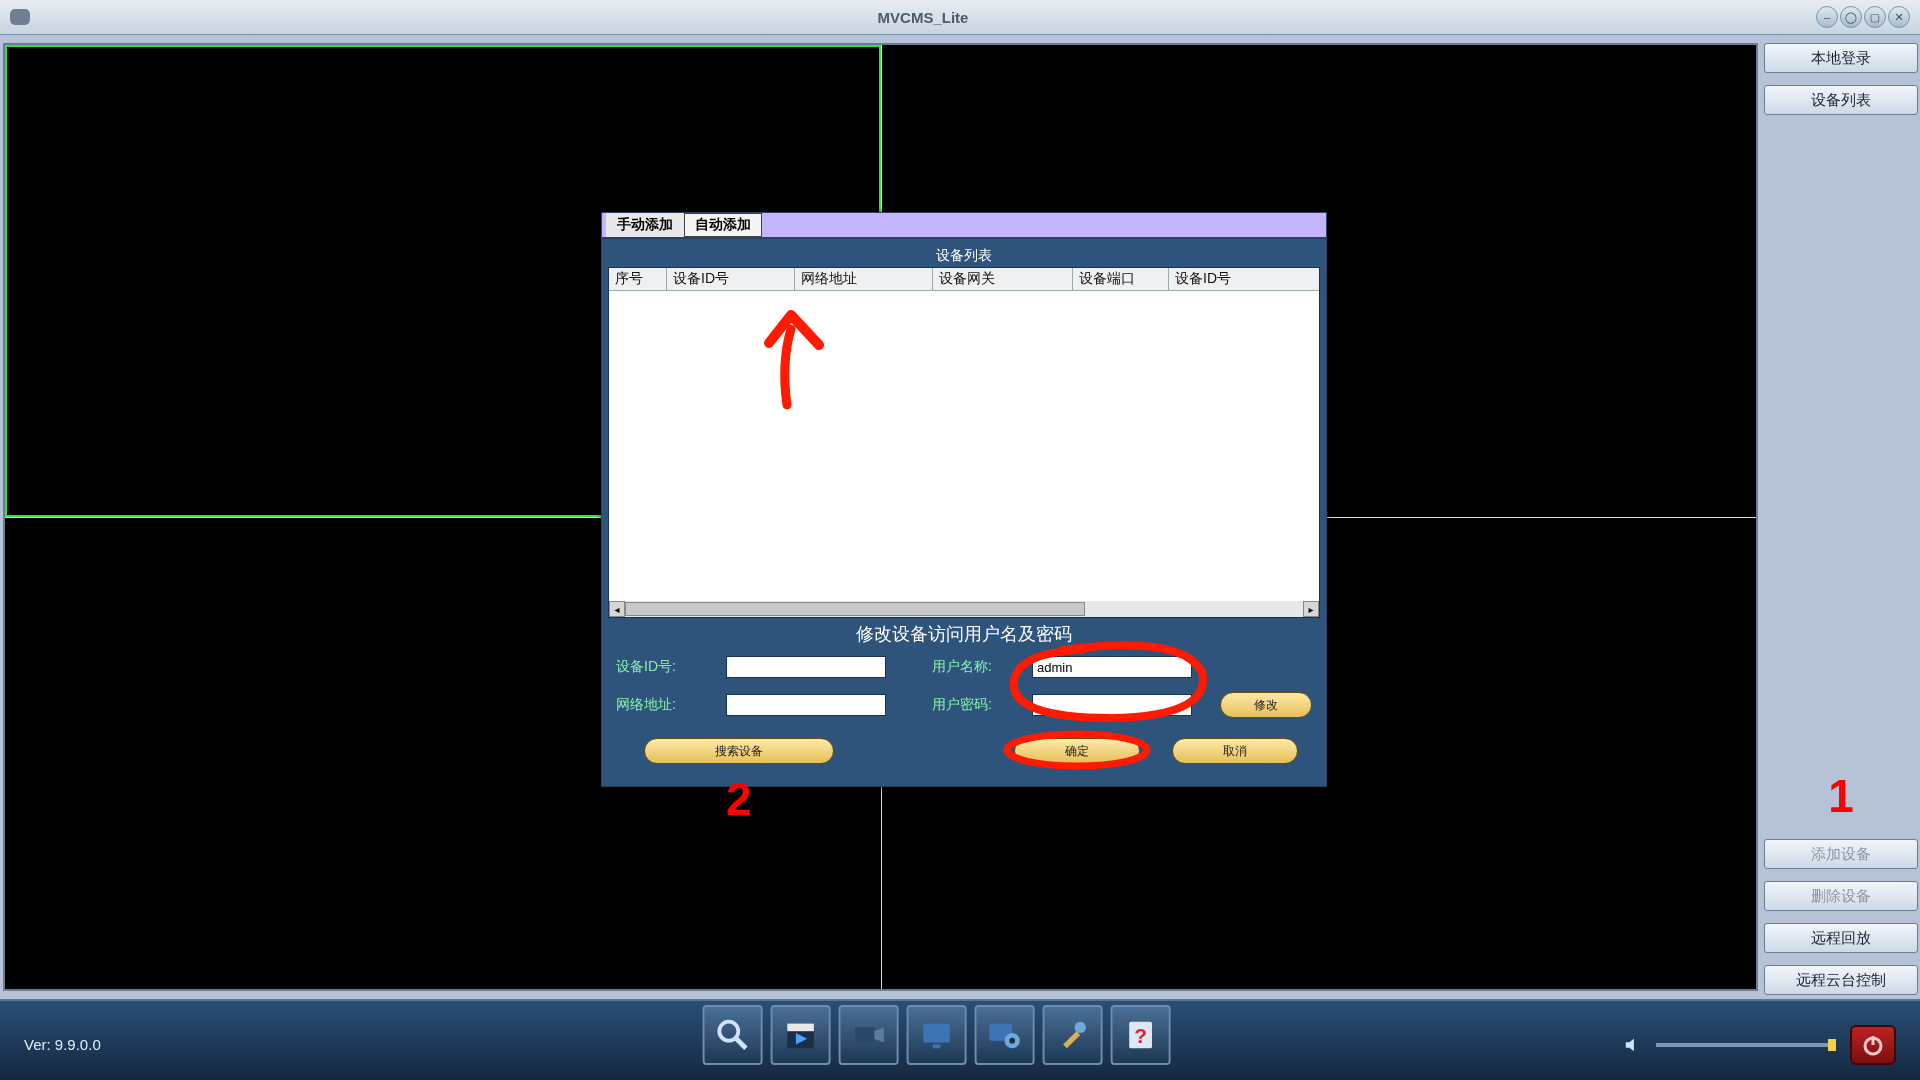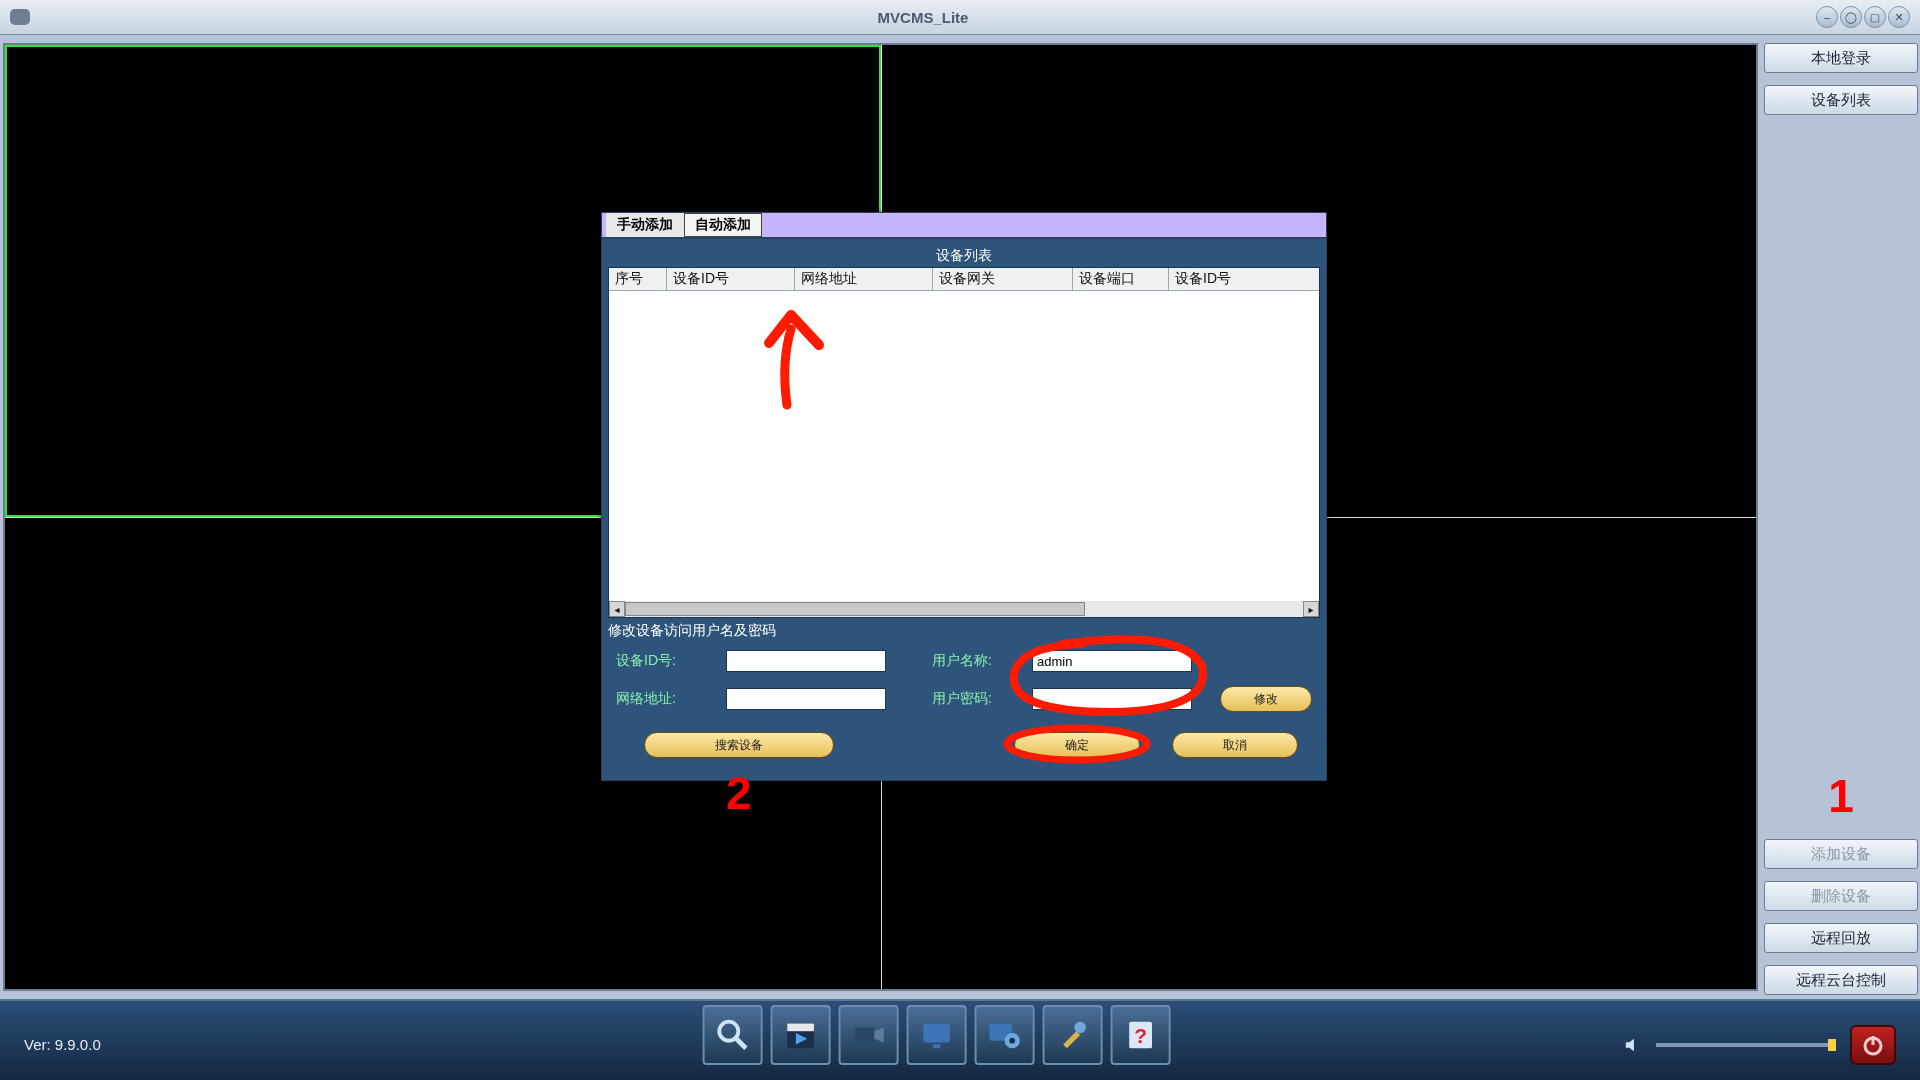--- a/index.html
+++ b/index.html
@@ -42,21 +42,21 @@
 .list-wrap{background:#fff;border:1px solid #173553}
 .list-head{display:flex;background:#eef0f2;border-bottom:1px solid #9aa;}
 .lh{padding:2px 6px;font-size:14px;font-weight:normal;color:#111;border-right:1px solid #9aa}
 .lh0{width:58px}.lh1{width:128px}.lh2{width:138px}.lh3{width:140px}.lh4{width:96px}.lh5{flex:1;border-right:none}
 .list-rows{height:310px;position:relative;overflow:hidden}
 .ann-arrow{position:absolute;left:140px;top:14px;pointer-events:none}
 .list-scroll{height:16px;background:#e8e8e8;display:flex;align-items:center}
 .sc-btn{width:16px;height:16px;background:#d6d6d6;border:1px solid #888;display:flex;align-items:center;justify-content:center;font-size:10px;cursor:pointer}
 .sc-track{flex:1;height:14px}
 .sc-thumb{width:460px;height:14px;background:#c8c8c8;border:1px solid #888}
-.edit-caption{color:#fff;font-size:14px;padding:4px 0}
+.edit-caption{color:#fff;text-align:center;font-size:18px;padding:4px 0}
 .edit-grid{display:grid;grid-template-columns:110px 160px 46px 100px 160px 120px;row-gap:14px;align-items:center;padding:6px 8px 14px 8px}
 .fld-lbl{color:#86efac;font-size:14px;text-align:left}
 .fld-inp{height:22px;background:#fff;border:1px solid #173553;font-size:13px;padding:0 4px}
 .pill{height:26px;border:1px solid #6b4e0f;border-radius:13px;background:linear-gradient(#ffe9a8,#e5c05a);display:flex;align-items:center;justify-content:center;font-size:12px;color:#222;cursor:pointer}
 .pill.wide{width:190px}
 .pill.small{width:92px}
 .btn-row{display:flex;justify-content:space-between;padding:6px 22px 16px 36px;position:relative}
 .btn-row .right{display:flex;gap:32px}
 .ann-circle{position:absolute;pointer-events:none}
 .ann-2{position:absolute;left:82px;top:34px;color:#ff0000;font-size:46px;font-weight:bold}

